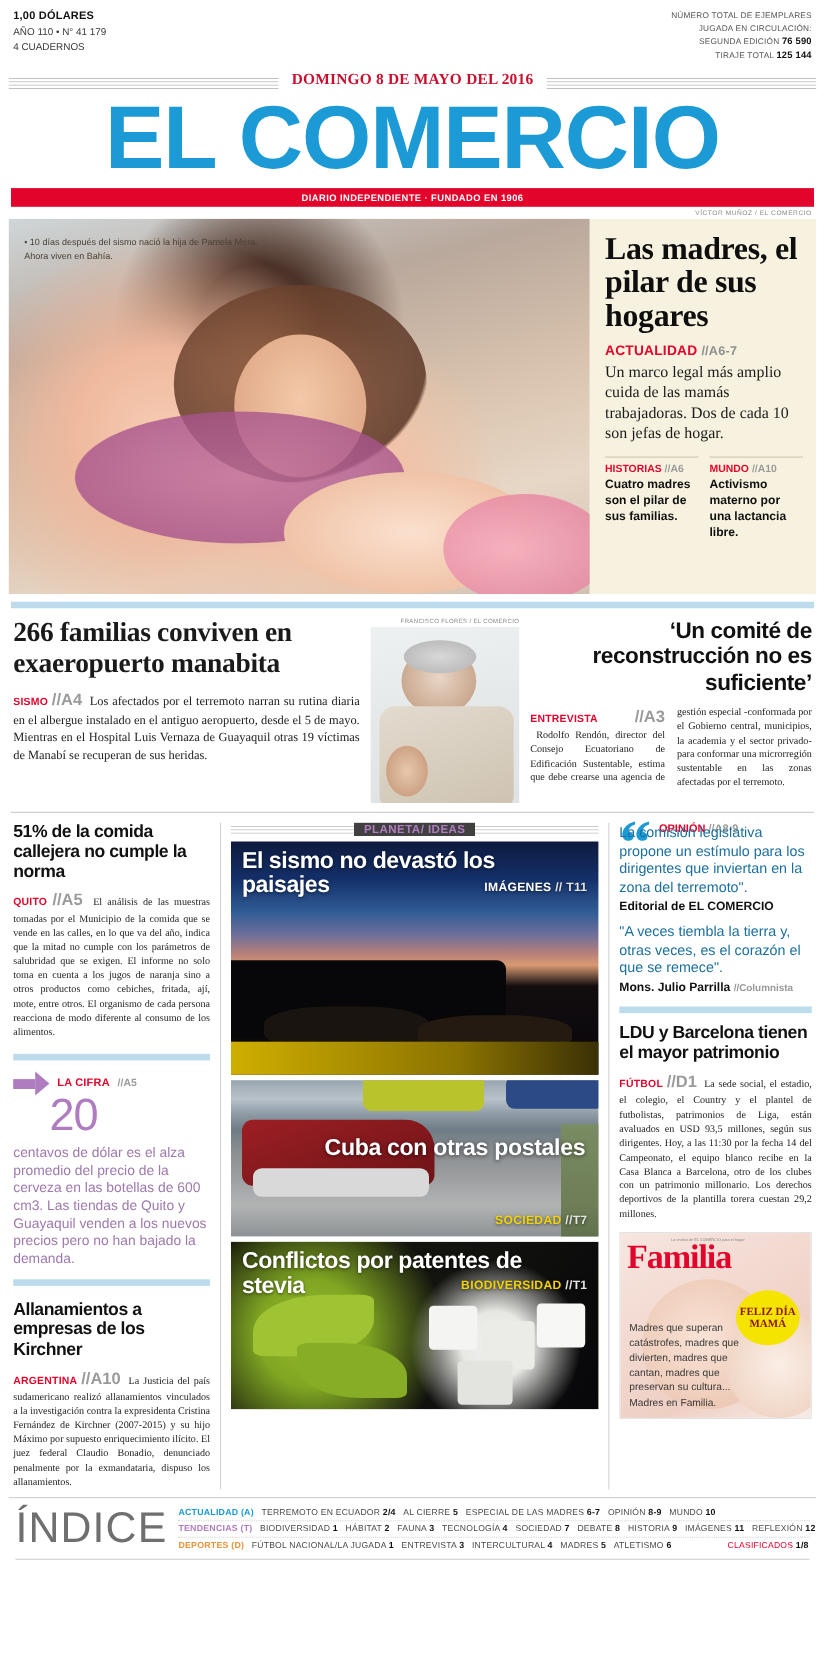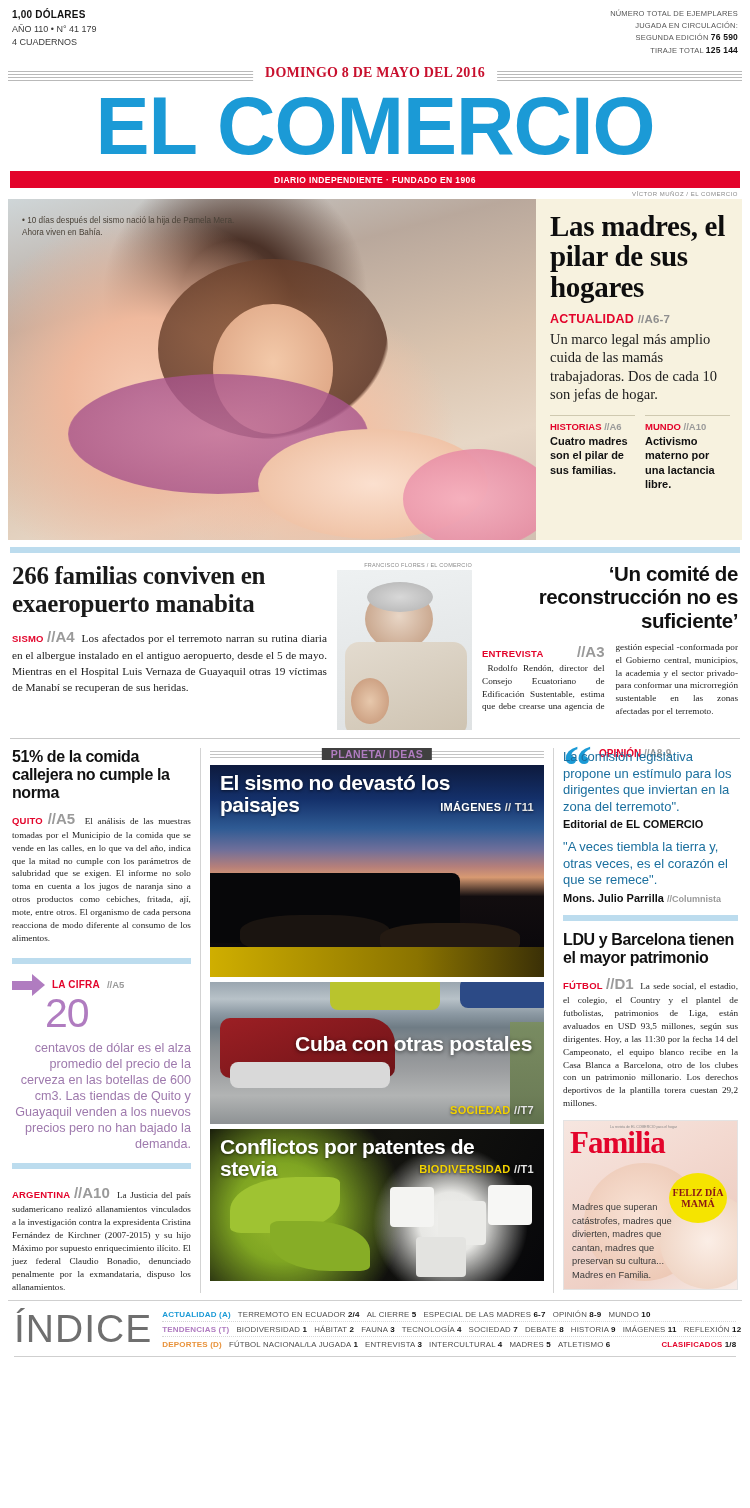--- a/index.html
+++ b/index.html
@@ -141,21 +141,21 @@
   .arrow:before {
     content:""; position:absolute; left:0; top:7px; width:20px; height:9px; background:#b07cc0;
   }
   .arrow:after {
     content:""; position:absolute; right:0; top:0; border-left:13px solid #b07cc0;
     border-top:11px solid transparent; border-bottom:11px solid transparent;
   }
   .cifra-lbl { font-size:10px; font-weight:bold; color:#e3042b; letter-spacing:.2px;}
   .cifra-pg { font-size:9.5px; font-weight:bold; color:#9a9a9a;}
   .cifra-num { font-size:41px; color:#b07cc0; line-height:.95; margin:-2px 0 0 33px; letter-spacing:-1px;}
-  .cifra-txt { font-size:12.6px; line-height:1.28; color:#9e79ad; margin-top:7px;text-align:right;}
+  .cifra-txt { font-size:12.6px; line-height:1.28; color:#9e79ad; margin-top:7px;}
   .cifra-bot { background:#bcdcee; height:6px; margin-top:11px;}
 
   
   .planeta-rule { position:relative; height:14px; margin-bottom:3px;}
   .planeta-rule .lines { position:absolute; left:0; right:0; top:3px; height:8px;
       background:linear-gradient(#c4c4c4 1px, transparent 1px) 0 0/100% 3px repeat-y;}
   .planeta-rule .t { position:absolute; left:50%; top:0; transform:translateX(-50%);
       background:#404040; padding:0 9px; font-size:10.5px; font-weight:bold; color:#b07cc0; letter-spacing:.4px;}
 
   .photo-card { position:relative; overflow:hidden; margin-bottom:5px; }
@@ -230,21 +230,21 @@
   .index-title {
     font-size:39px; color:#6f6f6f; letter-spacing:1px; font-weight:normal; flex:none;
     font-family:"Liberation Sans", sans-serif;
   }
   .index-rows { flex:1; }
   .irow { display:flex; flex-wrap:nowrap; align-items:baseline; gap:7px; padding:2.5px 0; border-bottom:1px dotted #d5d5d5; }
   .irow:last-child { border-bottom:none; }
   .isec { font-size:8px; font-weight:bold; letter-spacing:.2px; flex:none;}
   .iitem { font-size:7.8px; color:#4a4a4a; letter-spacing:.2px; white-space:nowrap;}
   .iitem b { color:#111; font-size:8px;}
-  .iitem .red { color:#e3042b; font-weight:bold;padding-left:44px;}
+  .iitem .red { color:#e3042b; font-weight:normal;padding-left:44px;}
   .bottom-rule { border-top:1px solid #cfcfcf; margin:5px 6px 0 6px;}
 </style>
 </head>
 <body>
 
 <div class="page">
 
   <div class="topbar">
     <div class="topbar-left">
       <div class="price">1,00 DÓLARES</div>
@@ -362,20 +362,21 @@
           <div class="arrow"></div>
           <span class="cifra-lbl">LA CIFRA</span>
           <span class="cifra-pg">//A5</span>
         </div>
         <div class="cifra-num">20</div>
         <div class="cifra-txt">centavos de dólar es el alza promedio del precio de la cerveza en las botellas de 600 cm3. Las tiendas de Quito y Guayaquil venden a los nuevos precios pero no han bajado la demanda.</div>
         <div class="cifra-bot"></div>
       </div>
 
       <div style="margin-top:13px;">
+        <h3>Allanamientos a empresas de los Kirchner</h3>
         <div class="txt-just">
           <span class="lbl">ARGENTINA</span>
           <span class="lbl-pg">//A10</span>
           &nbsp;<span>La Justicia del país sudamericano realizó allanamientos vinculados a la investigación contra la expresidenta Cristina Fernández de Kirchner (2007-2015) y su hijo Máximo por supuesto enriquecimiento ilícito. El juez federal Claudio Bonadio, denunciado penalmente por la exmandataria, dispuso los allanamientos.</span>
         </div>
       </div>
     </div>
 
     <div class="col-c">
       <div class="planeta-rule">

